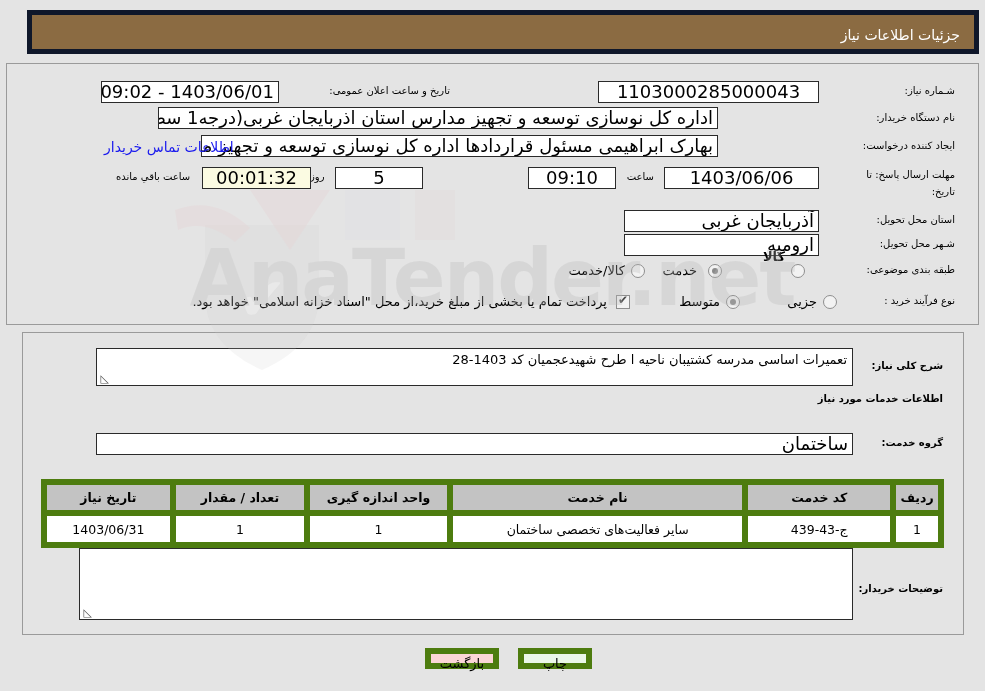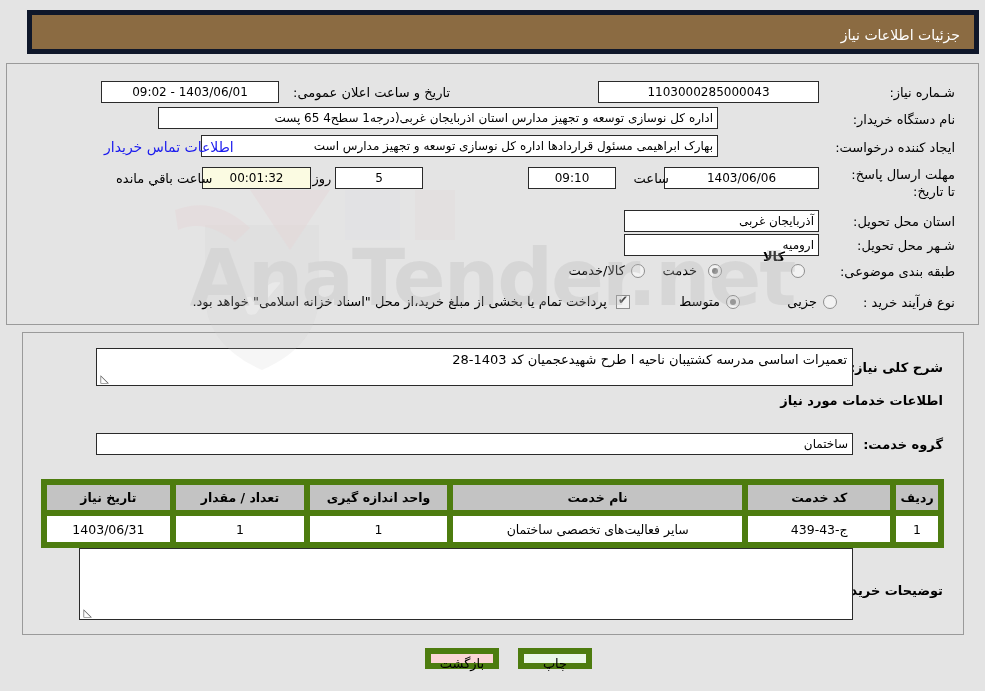--- a/index.html
+++ b/index.html
@@ -51,33 +51,33 @@
     border: 1px solid #9a9a9a;
     box-sizing: border-box;
   }
   #panel-top    { left: 6px;  top: 63px;  width: 973px; height: 262px; }
   #panel-bottom { left: 22px; top: 332px; width: 942px; height: 303px; }
 
   
   .lbl {
     position: absolute;
     white-space: nowrap;
-    font-size: 13px;
+    font-size: 10px;
     text-align: right;
   }
   .lbl-b { font-weight: bold; }
 
   
   .fld {
     position: absolute;
     background: #ffffff;
     border: 1px solid #2a2a2a;
     box-sizing: border-box;
     font-family: "DejaVu Sans", "Liberation Sans", sans-serif;
-    font-size: 12px;
+    font-size: 18px;
     line-height: 20px;
     height: 22px;
     padding: 0 4px;
     white-space: nowrap;
     overflow: hidden;
   }
   .fld.c { text-align: center; }
   .fld.r { text-align: right; }
   .fld.timer { background: #fbfbe2; text-align: center; }
 
@@ -217,21 +217,21 @@
 
 <div class="lbl" style="right:30px; top:112px;">نام دستگاه خریدار:</div>
 <div class="fld r" style="left:158px; top:107px; width:560px;">اداره کل نوسازی   توسعه و تجهیز مدارس استان اذربایجان غربی(درجه1  سطح4  65 پست</div>
 
 <div class="lbl" style="right:30px; top:140px;">ایجاد کننده درخواست:</div>
 <div class="fld r" style="left:201px; top:135px; width:517px;">بهارک ابراهیمی مسئول قراردادها اداره کل نوسازی   توسعه و تجهیز مدارس است</div>
 <div class="link" style="left:104px; top:139px;">اطلاعات تماس خریدار</div>
 
 <div class="lbl" style="right:30px; top:166px; text-align:right; width:105px; line-height:17px; white-space:normal;">مهلت ارسال پاسخ: تا تاریخ:</div>
 <div class="fld c" style="right:166px; top:167px; width:155px;">1403/06/06</div>
-<div class="lbl" style="right:316px; top:171px;">ساعت</div>
+<div class="lbl" style="right:331px; top:171px;">ساعت</div>
 <div class="fld c" style="right:369px; top:167px; width:88px;">09:10</div>
 <div class="fld c" style="left:335px; top:167px; width:88px;">5</div>
 <div class="lbl" style="left:302px; top:171px;">روز و</div>
 <div class="fld timer" style="left:202px; top:167px; width:109px;">00:01:32</div>
 <div class="lbl" style="left:116px; top:171px;">ساعت باقي مانده</div>
 
 <div class="lbl" style="right:30px; top:214px;">استان محل تحویل:</div>
 <div class="fld r" style="right:166px; top:210px; width:195px;">آذربایجان غربی</div>
 
 <div class="lbl" style="right:30px; top:238px;">شـهر محل تحویل:</div>

